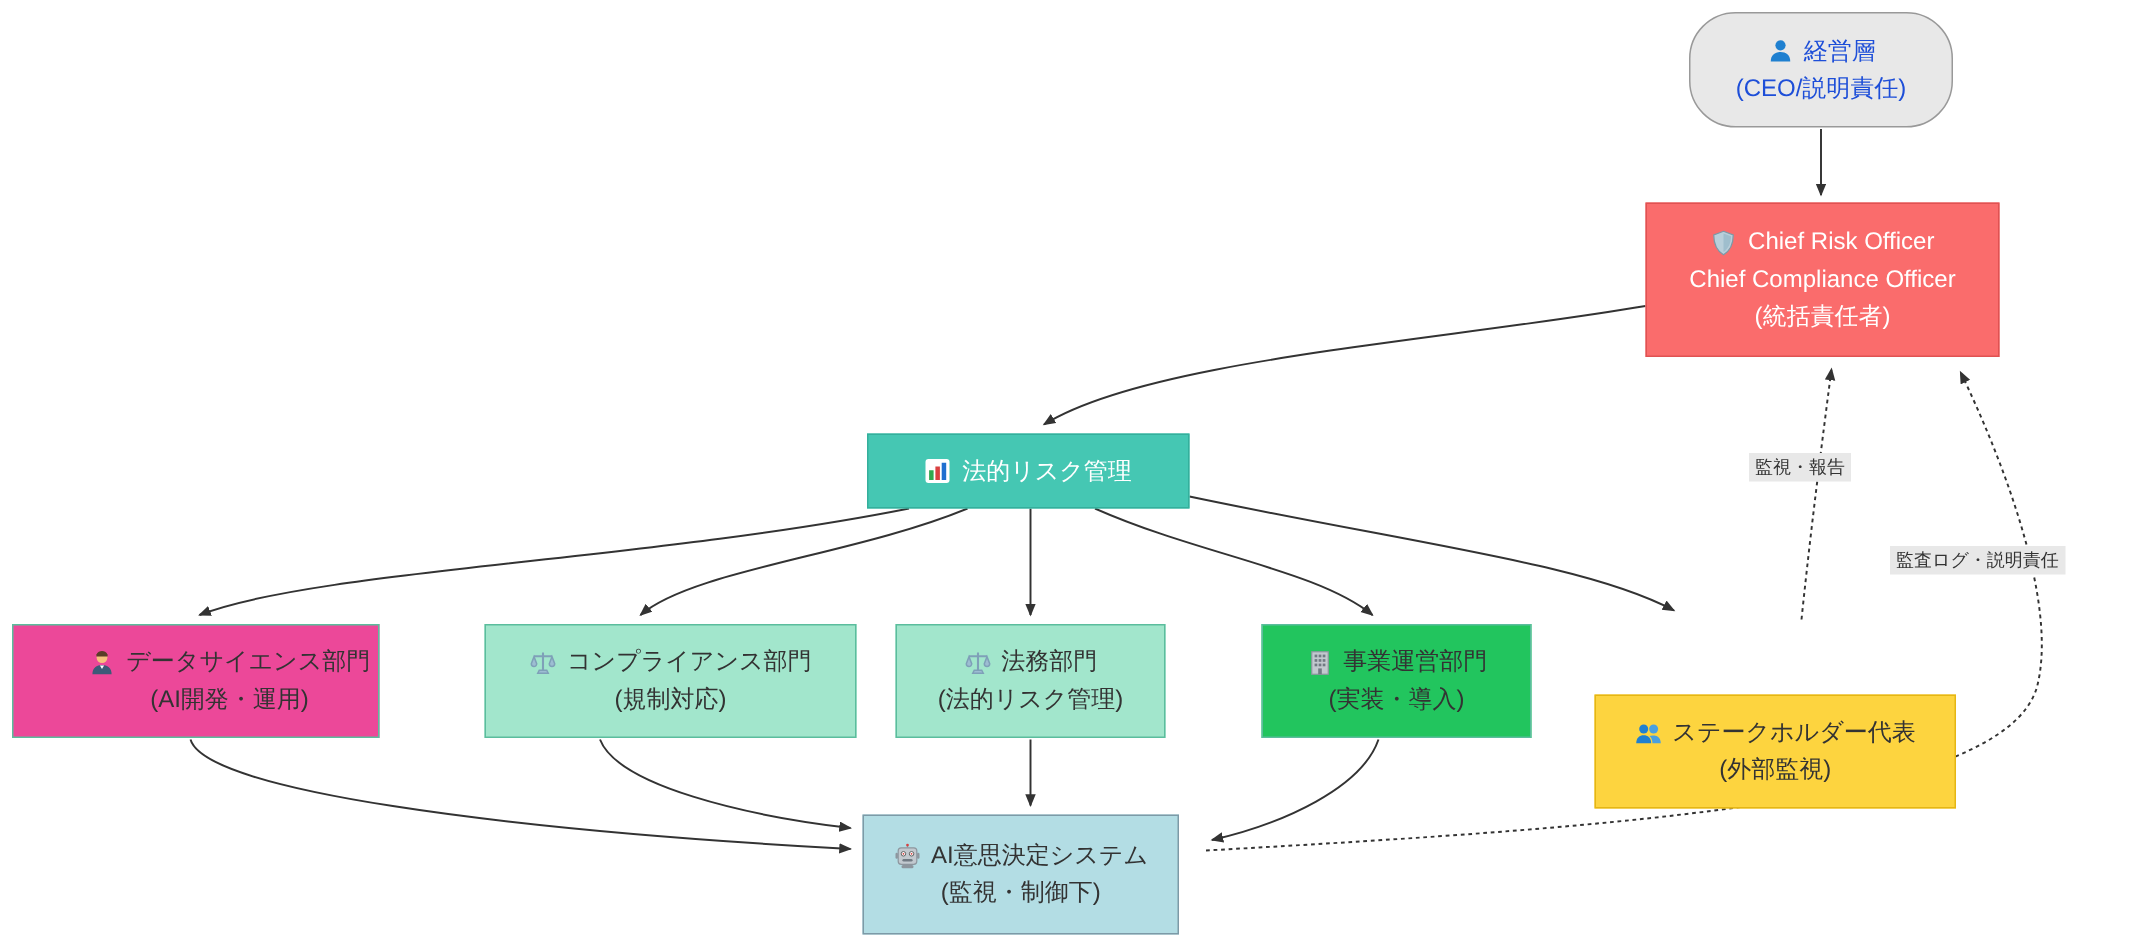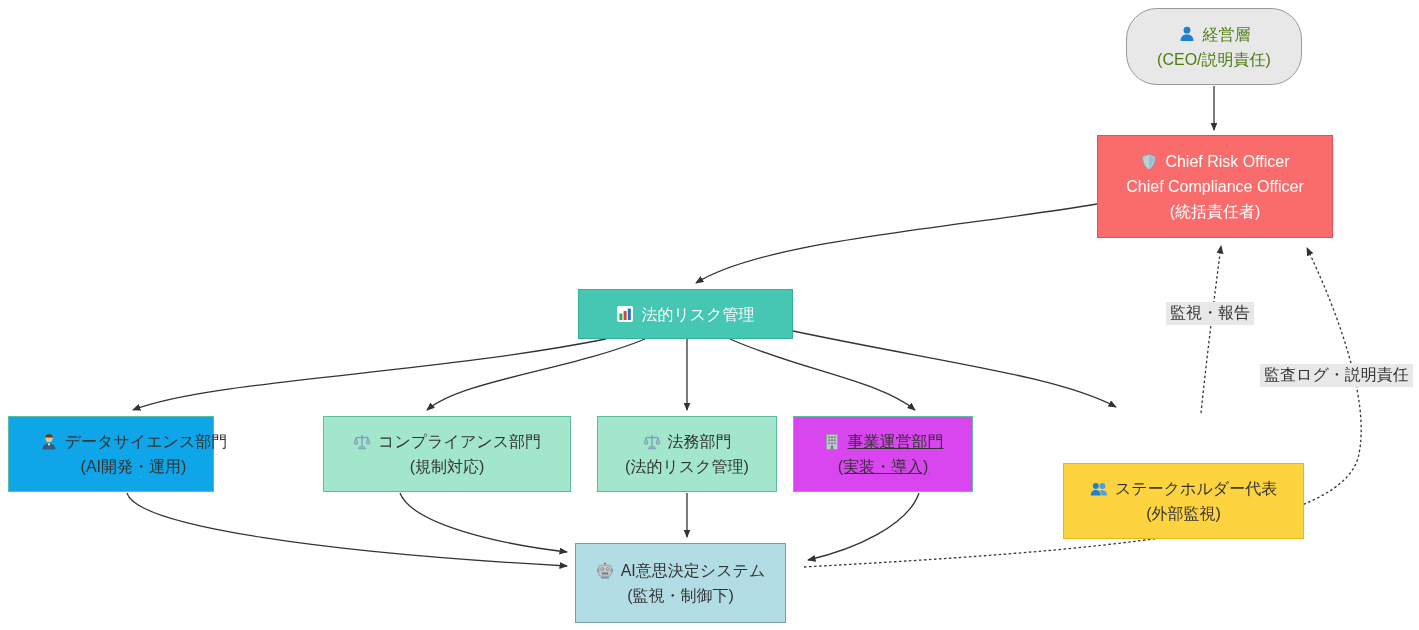--- a/index.html
+++ b/index.html
@@ -4,21 +4,21 @@
 <style>
   html,body{margin:0;padding:0;background:#ffffff;font-family:"Liberation Sans","DejaVu Sans",sans-serif;}
   .canvas{position:relative;width:1419px;height:630px;background:#ffffff;overflow:hidden;}
   .edges{position:absolute;left:0;top:0;width:1419px;height:630px;pointer-events:none;}
   .node{position:absolute;box-sizing:border-box;display:flex;flex-direction:column;align-items:center;
         justify-content:center;border:1px solid #999;font-size:16px;color:#333;text-align:center;
         line-height:25px;z-index:2;}
   .node .row{display:flex;align-items:center;justify-content:center;gap:7px;white-space:nowrap;}
   .icon{display:inline-flex;width:18px;height:18px;flex:0 0 auto;}
   .icon svg{width:18px;height:18px;}
-  .edge-label{position:absolute;font-size:16px;color:#333;padding:1px 4px;z-index:3;white-space:nowrap;}
+  .edge-label{position:absolute;font-size:12px;color:#333;padding:1px 4px;z-index:3;white-space:nowrap;}
 </style>
 </head>
 <body>
 
 <div class="canvas">
 
   <svg class="edges" viewBox="0 0 1419 630" xmlns="http://www.w3.org/2000/svg">
     <defs>
       <marker id="arrow" markerWidth="9" markerHeight="8" refX="7.5" refY="3.5" orient="auto" markerUnits="userSpaceOnUse">
         <path d="M0,0 L8.5,3.5 L0,7 Z" fill="#333333"></path>
@@ -37,21 +37,21 @@
       <path d="M687,493 L687,537" marker-end="url(#arrow)"></path>
       <path d="M919,493 C908,525 856,549 808,560" marker-end="url(#arrow)"></path>
       <path stroke-dasharray="2.5,2.5" d="M1201,413 C1207,355 1214,300 1221,246" marker-end="url(#arrow)"></path>
       <path stroke-dasharray="2.5,2.5" d="M804,567 C1090,551 1336,534 1358,458 C1373,400 1332,300 1307,248" marker-end="url(#arrow)"></path>
     </g>
   </svg>
 
   <div class="edge-label" style="left: 1166px; top: 302px; background-color: rgb(232, 232, 232);">監視・報告</div>
   <div class="edge-label" style="left: 1260px; top: 364px; background-color: rgb(232, 232, 232);">監査ログ・説明責任</div>
 
-  <div class="node" style="left: 1126px; top: 8px; width: 176px; height: 77px; background-color: rgb(232, 232, 232); border-color: rgb(153, 153, 153); color: #4d7c0f; border-radius: 31px;">
+  <div class="node" style="left: 1126px; top: 8px; width: 176px; height: 77px; background-color: rgb(232, 232, 232); border-color: rgb(153, 153, 153); color: #1d4ed8; border-radius: 31px;">
     <div class="row">
       <span class="icon">
         <svg viewBox="0 0 18 18">
             <circle cx="9" cy="5.2" r="3.4" fill="#1f80d0"></circle>
             <path d="M2.5 16 C2.5 11.5 5.4 9.6 9 9.6 C12.6 9.6 15.5 11.5 15.5 16 Z" fill="#1f80d0"></path>
           </svg>
       </span>
       <span>経営層</span>
     </div>
     <div class="row">
@@ -84,21 +84,21 @@
             <rect x="1" y="1" width="16" height="16" rx="2" fill="#ffffff"></rect>
             <rect x="3.4" y="8.5" width="3" height="6.5" fill="#2fa84f"></rect>
             <rect x="7.6" y="6" width="3" height="9" fill="#d94040"></rect>
             <rect x="11.8" y="3.5" width="3" height="11.5" fill="#1f6fd0"></rect>
           </svg>
       </span>
       <span>法的リスク管理</span>
     </div>
   </div>
 
-  <div class="node" style="left: 8px; top: 416px; width: 206px; height: 76px; background-color: #0ea5e9; border-color: rgb(91, 189, 157); color: rgb(51, 51, 51); padding-left: 45px;">
+  <div class="node" style="left: 8px; top: 416px; width: 245px; height: 76px; background-color: #ec4899; border-color: rgb(91, 189, 157); color: rgb(51, 51, 51); padding-left: 45px;">
     <div class="row">
       <span class="icon">
         <svg viewBox="0 0 18 18">
             <circle cx="9" cy="5.4" r="3.6" fill="#f6c27e"></circle>
             <path d="M5.4 4.4 C5.8 2.4 12.2 2.4 12.6 4.4 L12.6 3.4 C11.8 1.4 6.2 1.4 5.4 3.4 Z" fill="#5a3d28"></path>
             <path d="M5.5 3.2 A3.9 3.9 0 0 1 12.5 3.2 L12.7 4.6 L5.3 4.6 Z" fill="#5a3d28"></path>
             <path d="M2.6 16.5 C2.6 12.3 5.4 10.4 9 10.4 C12.6 10.4 15.4 12.3 15.4 16.5 Z" fill="#3c5a78"></path>
             <path d="M7.6 10.6 L9 13 L10.4 10.6 Z" fill="#ffffff"></path>
           </svg>
       </span>
@@ -138,21 +138,21 @@
             <path d="M5.5 15.8 L12.5 15.8 L11.5 13.8 L6.5 13.8 Z"></path>
           </svg>
       </span>
       <span>法務部門</span>
     </div>
     <div class="row">
         <span>(法的リスク管理)</span>
       </div>
   </div>
 
-  <div class="node" style="left: 793px; top: 416px; width: 180px; height: 76px; background-color: #d946ef; border-color: rgb(91, 189, 157); color: rgb(51, 51, 51); text-decoration: underline;">
+  <div class="node" style="left: 841px; top: 416px; width: 180px; height: 76px; background-color: #22c55e; border-color: rgb(91, 189, 157); color: rgb(51, 51, 51);">
     <div class="row">
       <span class="icon">
         <svg viewBox="0 0 18 18">
             <rect x="3.5" y="1.5" width="11" height="15" fill="#c2c9cf" stroke="#8d969e" stroke-width="0.8"></rect>
             <g fill="#717a83">
               <rect x="5.4" y="3.4" width="1.8" height="1.8"></rect>
               <rect x="8.1" y="3.4" width="1.8" height="1.8"></rect>
               <rect x="10.8" y="3.4" width="1.8" height="1.8"></rect>
               <rect x="5.4" y="6.4" width="1.8" height="1.8"></rect>
               <rect x="8.1" y="6.4" width="1.8" height="1.8"></rect>

